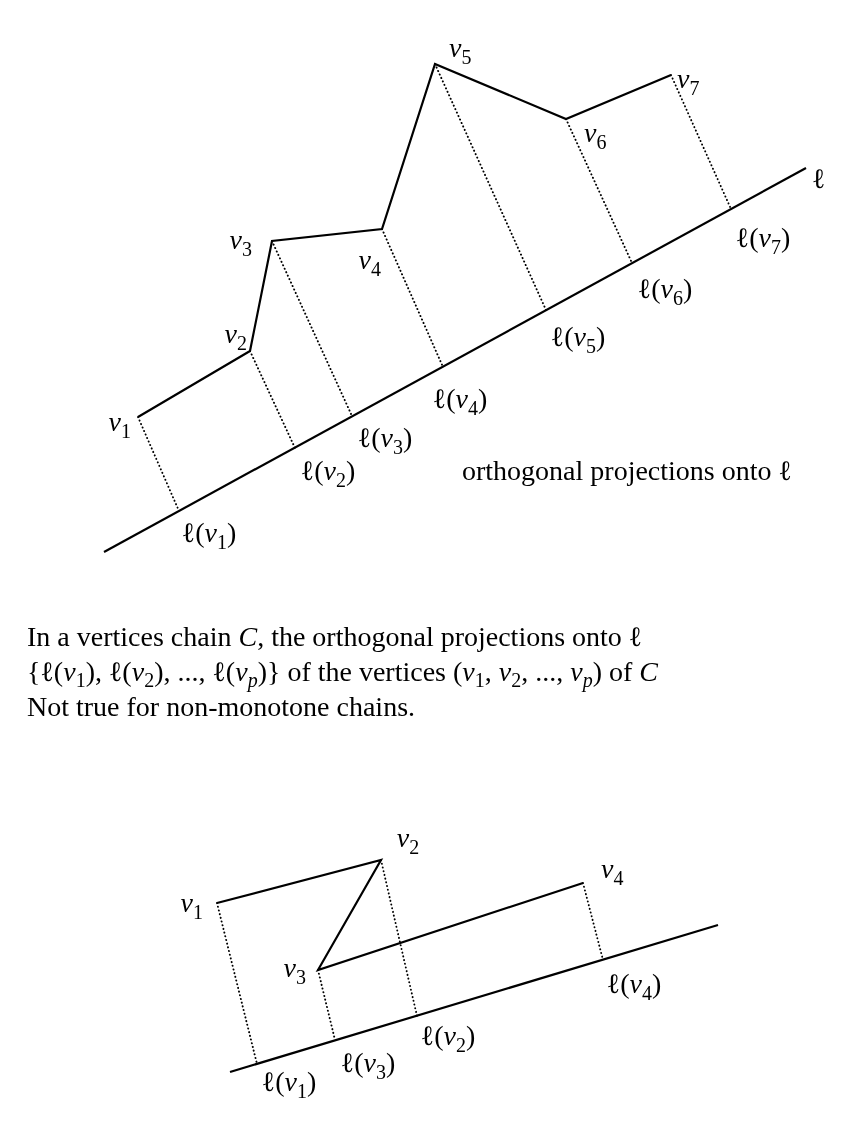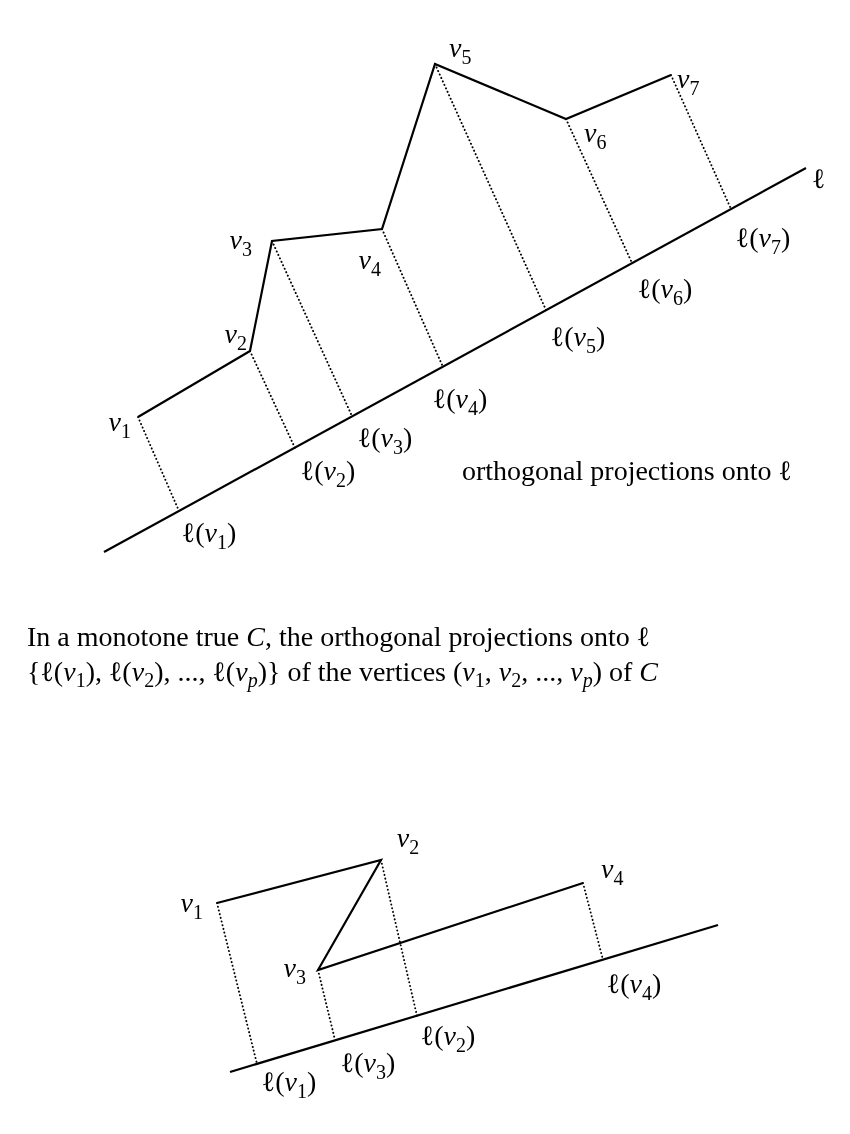--- a/index.html
+++ b/index.html
@@ -56,16 +56,17 @@
         <text x="408" y="847" text-anchor="middle"><tspan font-style="italic">v</tspan><tspan font-size="20" dy="7">2</tspan></text>
         <text x="306" y="977" text-anchor="end"><tspan font-style="italic">v</tspan><tspan font-size="20" dy="7">3</tspan></text>
         <text x="601" y="878" text-anchor="start"><tspan font-style="italic">v</tspan><tspan font-size="20" dy="7">4</tspan></text>
         <text x="289" y="1091" text-anchor="middle"><tspan>ℓ(</tspan><tspan font-style="italic">v</tspan><tspan font-size="20" dy="7">1</tspan><tspan dy="-7">)</tspan></text>
         <text x="448" y="1045" text-anchor="middle"><tspan>ℓ(</tspan><tspan font-style="italic">v</tspan><tspan font-size="20" dy="7">2</tspan><tspan dy="-7">)</tspan></text>
         <text x="368" y="1072" text-anchor="middle"><tspan>ℓ(</tspan><tspan font-style="italic">v</tspan><tspan font-size="20" dy="7">3</tspan><tspan dy="-7">)</tspan></text>
         <text x="634" y="993" text-anchor="middle"><tspan>ℓ(</tspan><tspan font-style="italic">v</tspan><tspan font-size="20" dy="7">4</tspan><tspan dy="-7">)</tspan></text>
       </g>
   </svg>
   <div id="paragraph">
-      <div class="pline"><span>In a monotone true </span><span class="it">C</span><span>, the orthogonal projections onto ℓ</span></div>
+      <div class="pline"><span>In a vertices chain </span><span class="it">C</span><span>, the orthogonal projections onto ℓ</span></div>
       <div class="pline"><span>{ℓ(</span><span class="it">v</span><span class="sub">1</span><span>), ℓ(</span><span class="it">v</span><span class="sub">2</span><span>), ..., ℓ(</span><span class="it">v</span><span class="it sub">p</span><span>)} of the vertices (</span><span class="it">v</span><span class="sub">1</span><span>, </span><span class="it">v</span><span class="sub">2</span><span>, ..., </span><span class="it">v</span><span class="it sub">p</span><span>) of </span><span class="it">C</span></div>
+      <div class="pline"><span>Not true for non-monotone chains.</span></div>
     </div>
 </div>
 
 </body></html>

